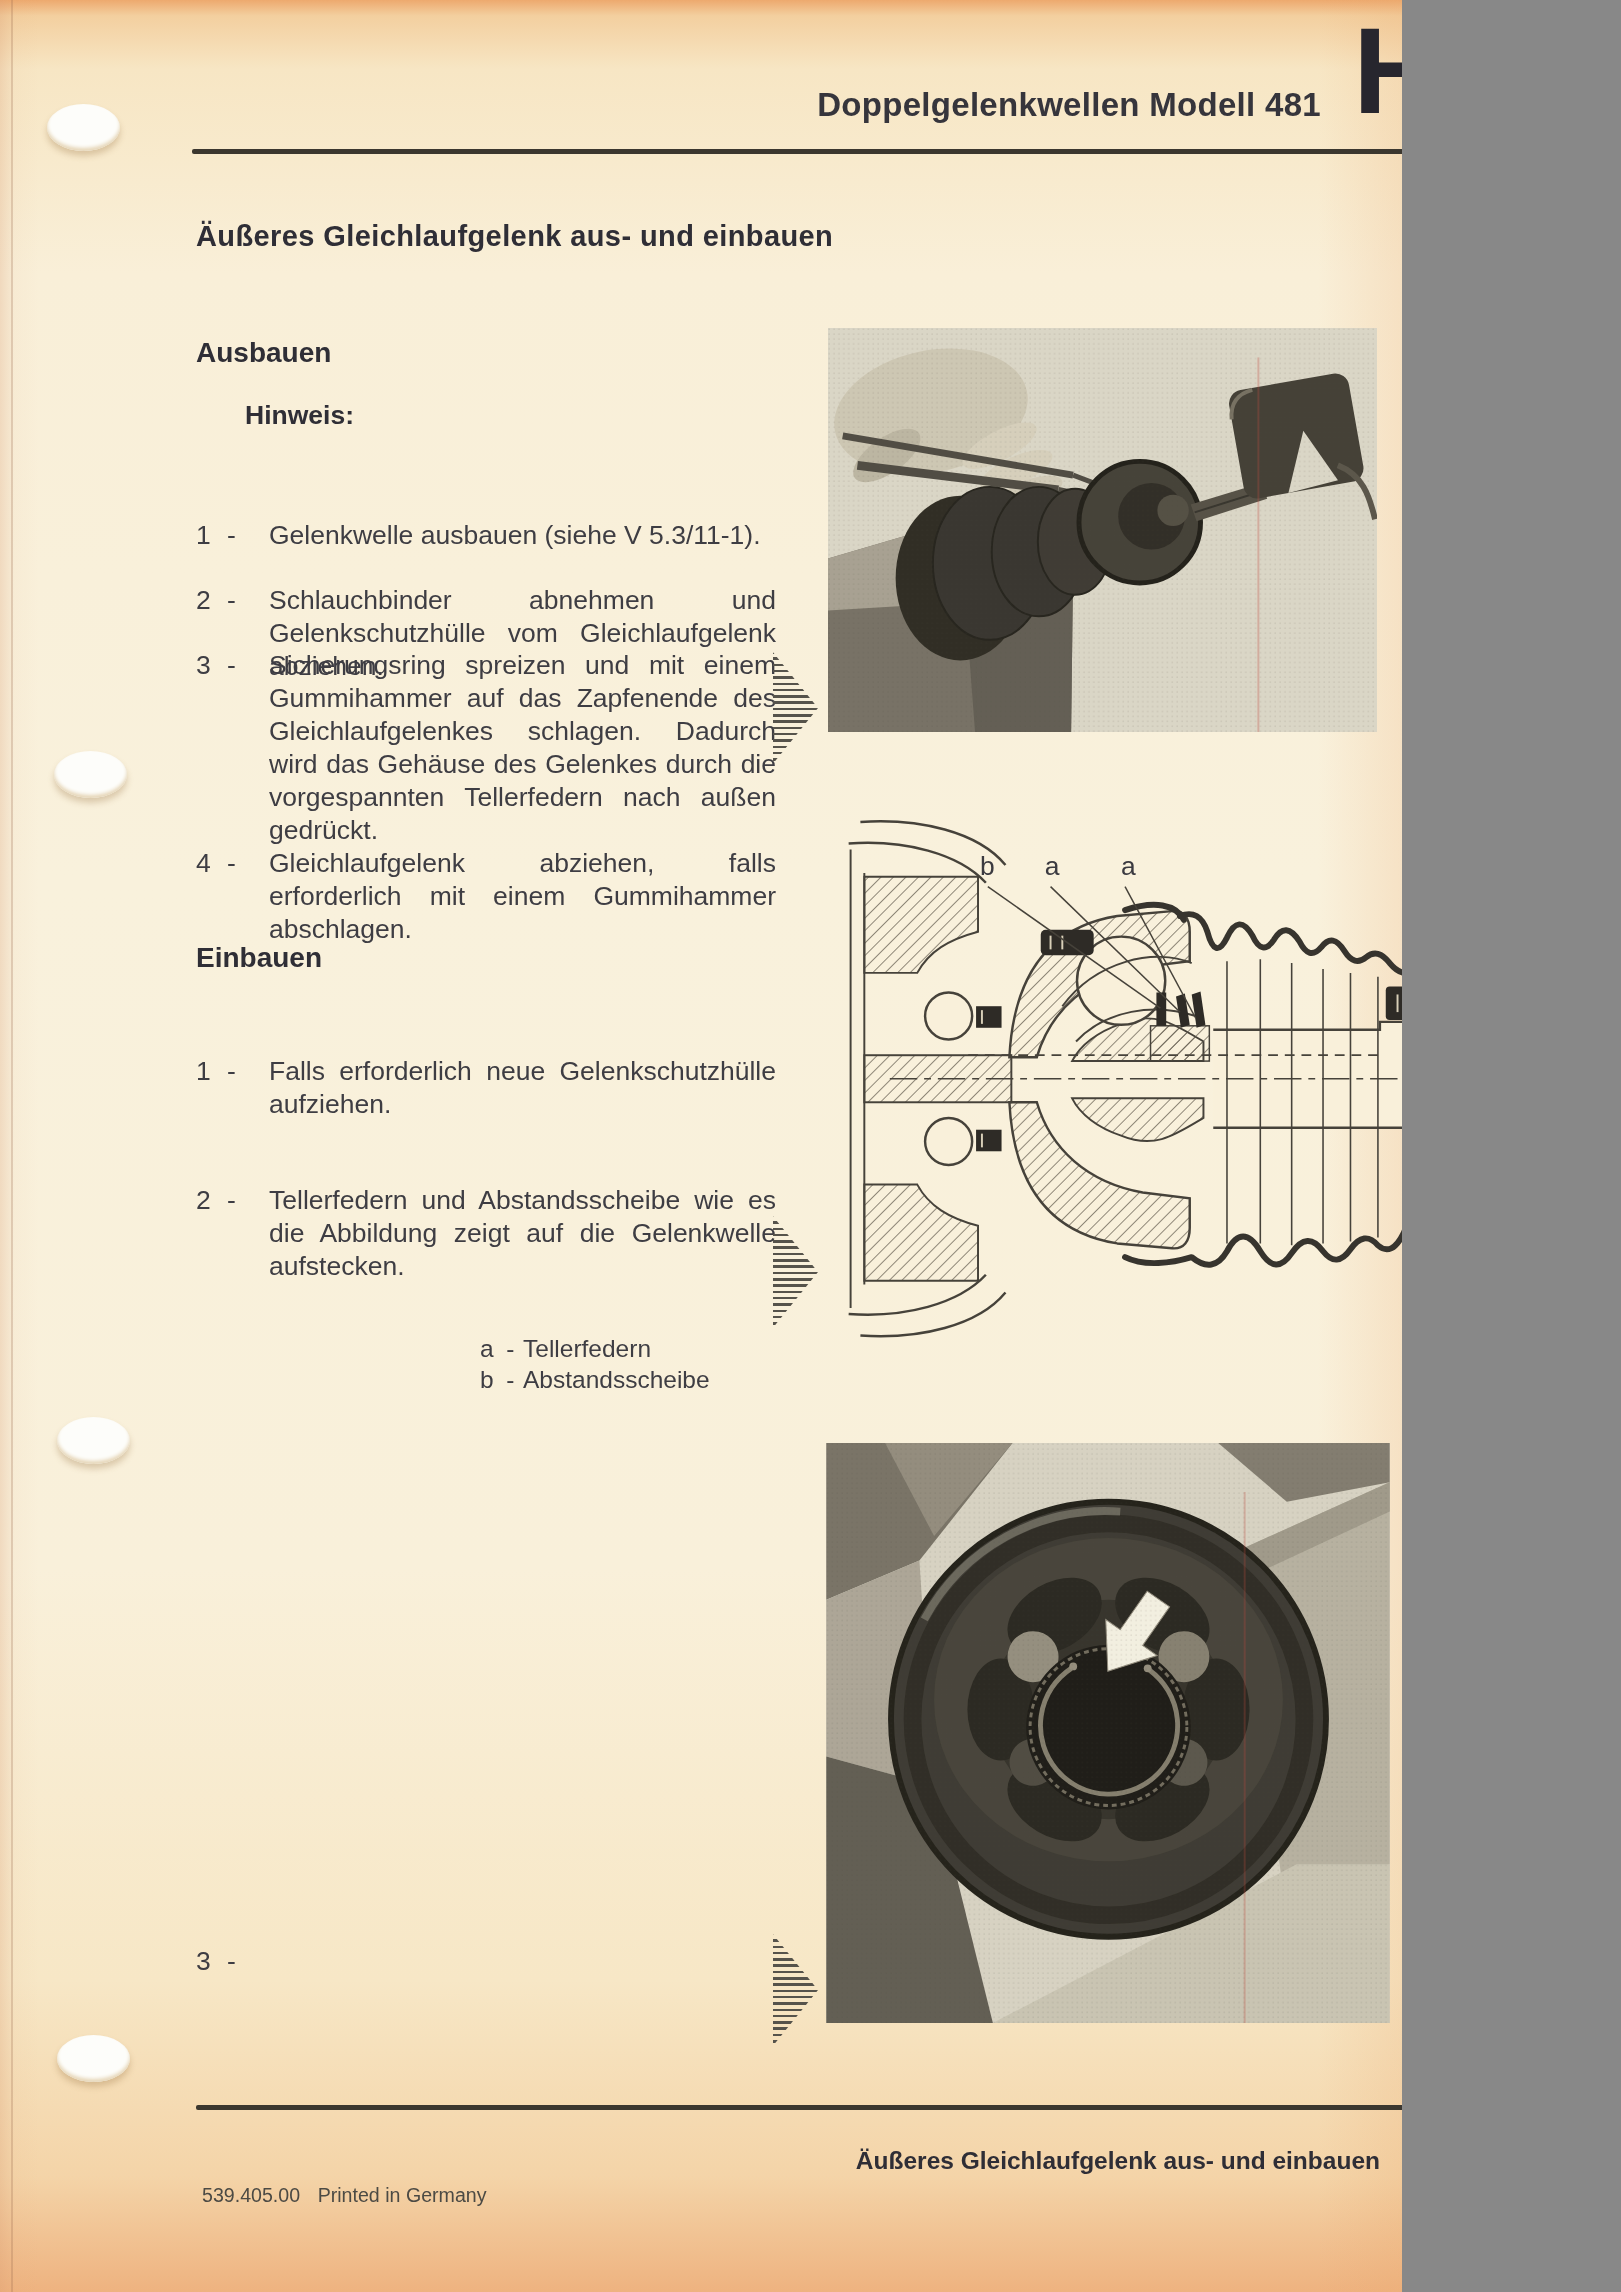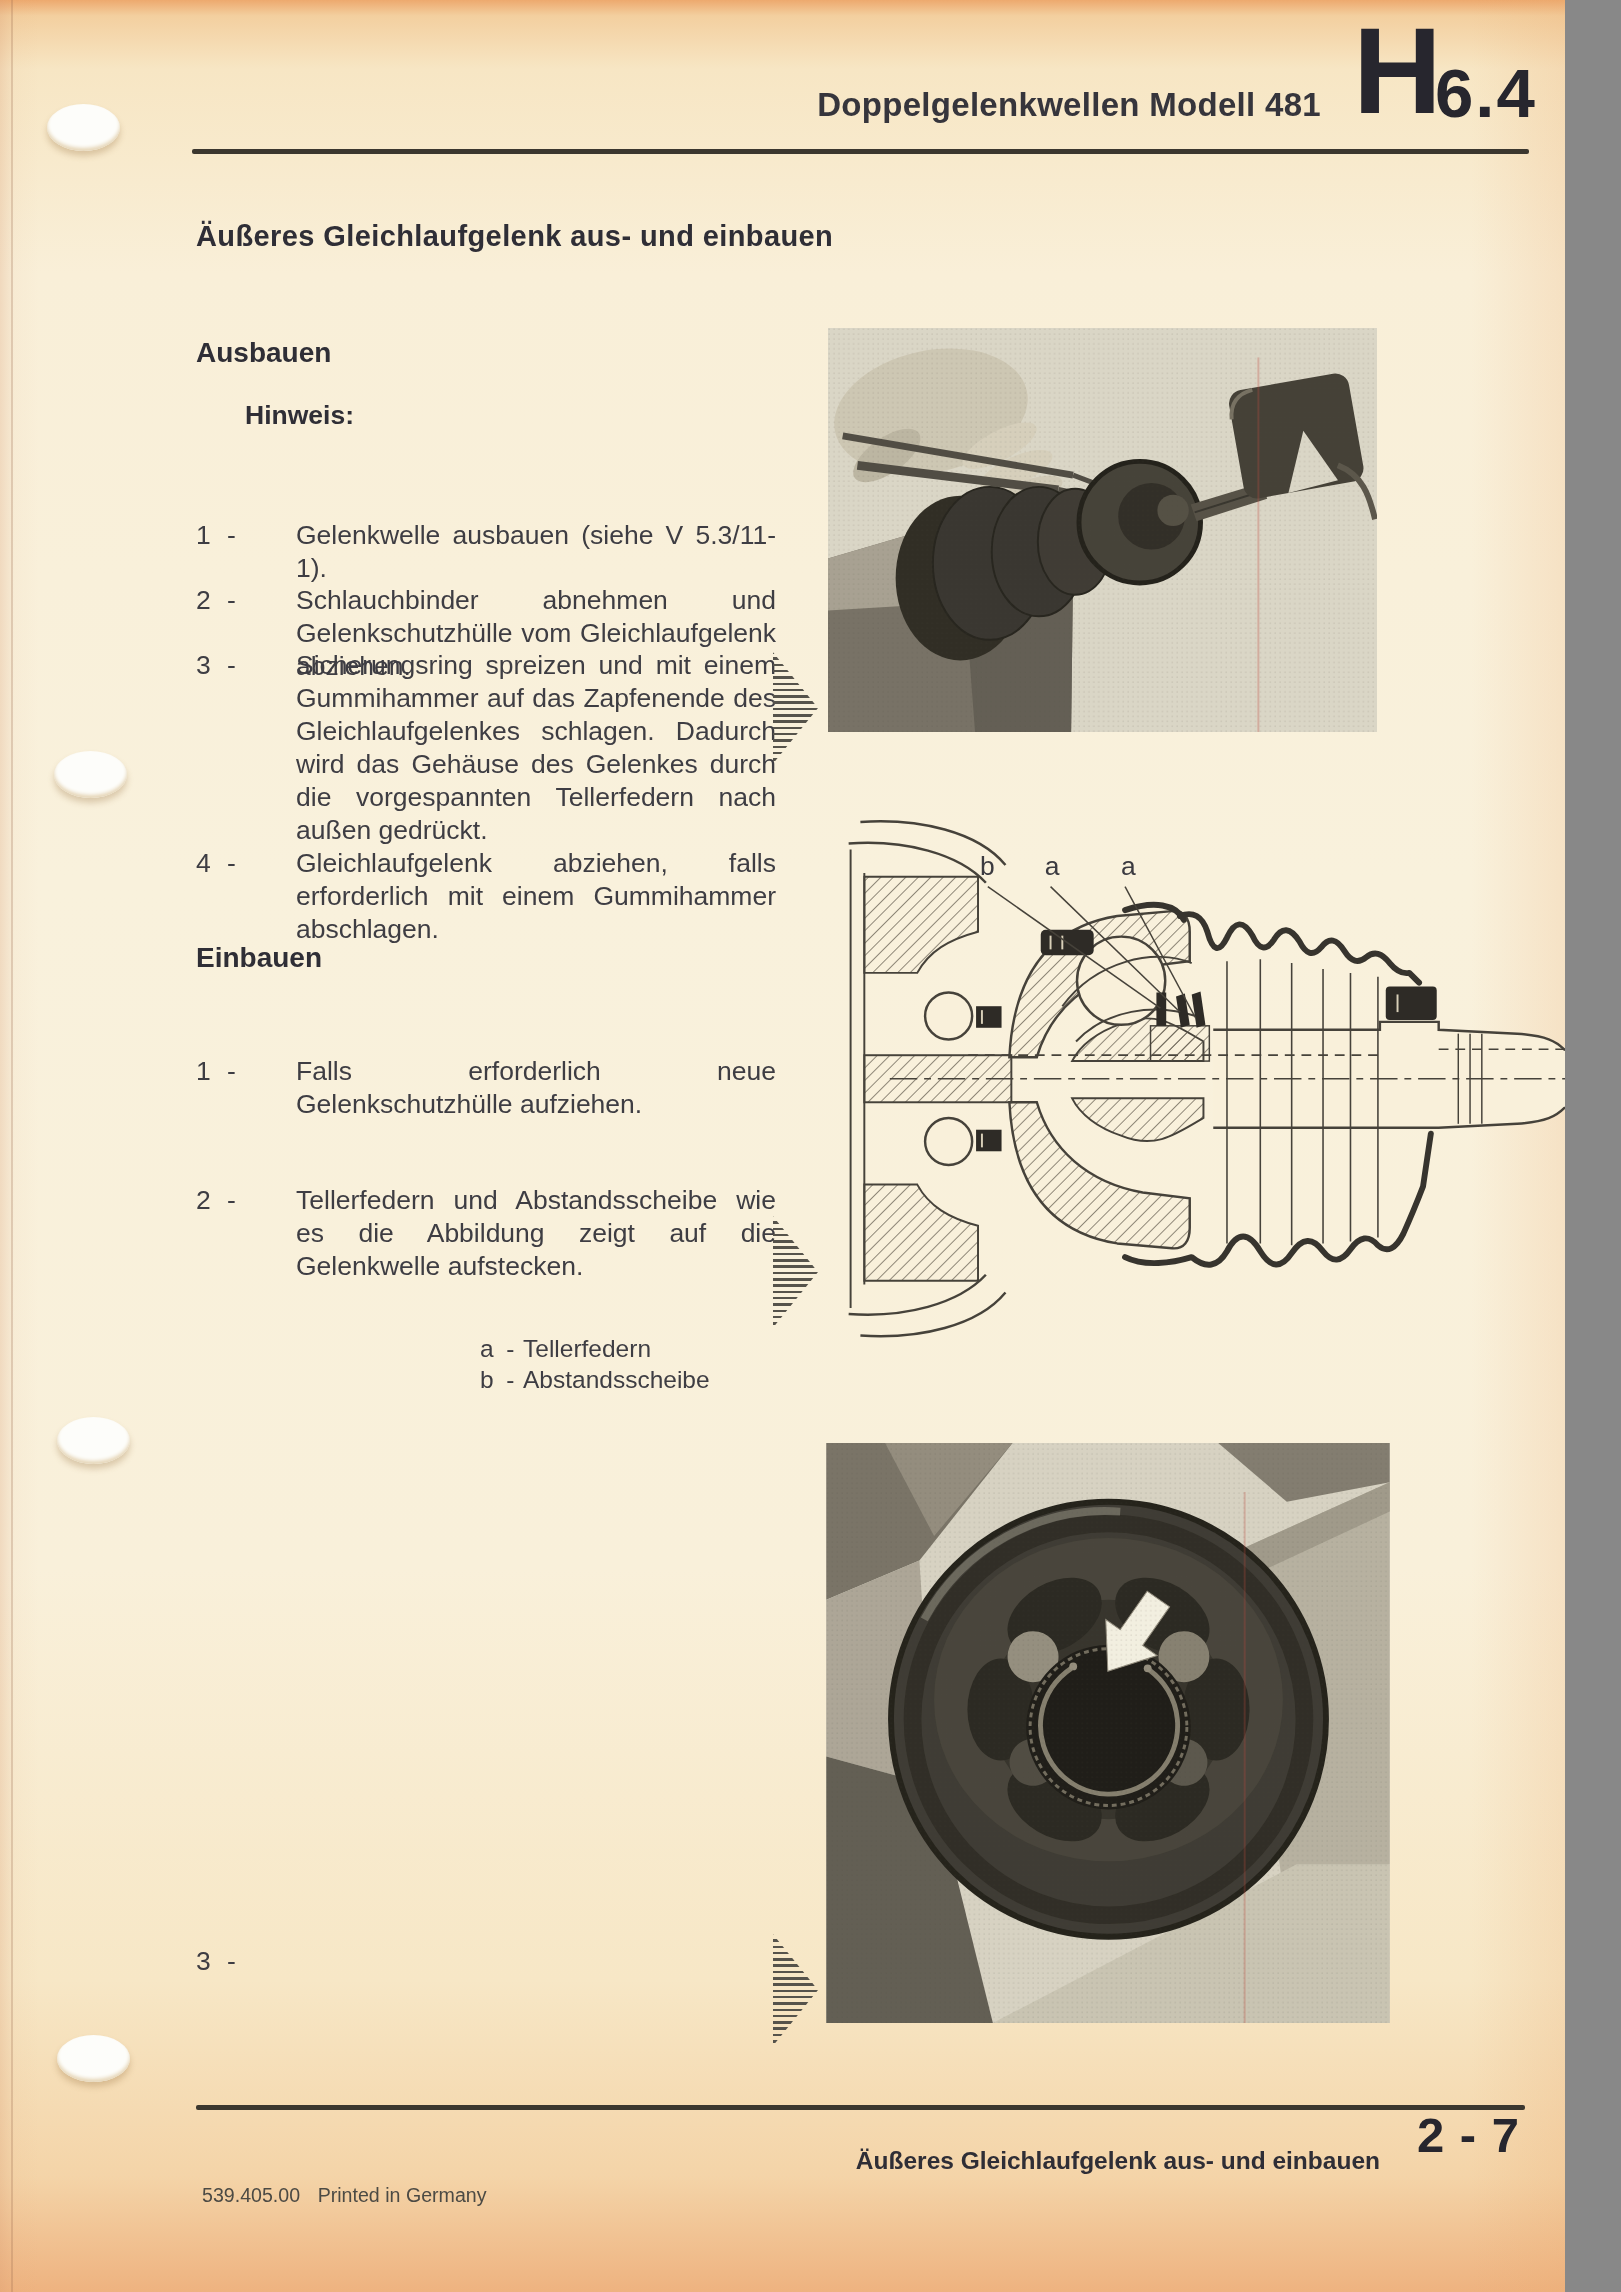--- a/index.html
+++ b/index.html
@@ -1,17 +1,17 @@
 <!DOCTYPE html>
 <html lang="de"><head>
 <meta charset="utf-8">
 <style>
   html,body{margin:0;padding:0;background:#888;}
   .page{
-    position:relative;width:1565px;height:2293px;overflow:hidden;
+    position:relative;width:1402px;height:2293px;overflow:hidden;
     font-family:"Liberation Sans","DejaVu Sans",sans-serif;color:#3e3d43;
     background:linear-gradient(180deg,
       #eda96e 0px,#f3cf9f 15.7px,#f7e6c4 69px,#f9efd8 274px,
       #f9f1dc 882px,#f9f0da 1568px,#f7e7c6 1980px,#f4d4a8 2176px,#eeb27f 2293px);
   }
   .page::before{ 
     content:"";position:absolute;inset:0;pointer-events:none;
     background:linear-gradient(90deg,rgba(214,150,110,.25) 0,rgba(214,150,110,.05) 13.7px,rgba(0,0,0,0) 39px,rgba(0,0,0,0) 94%,rgba(233,166,106,.20) 100%);
   }
   .page::after{content:"";position:absolute;top:0;bottom:0;left:10.8px;width:2px;background:rgba(150,105,75,.25);}
@@ -25,21 +25,21 @@
   .rule{position:absolute;background:#3b372f;height:4.9px;border-radius:2px;}
   .rule.hdr{left:192px;top:149px;width:1337px;}
   .rule.ftr{left:196px;top:2105px;width:1329px;}
   
   .page-title{position:absolute;left:196px;top:220px;font-size:29px;font-weight:700;color:#2f2e36;letter-spacing:0.4px;}
   .sec-head{position:absolute;left:196px;font-size:28px;font-weight:700;color:#2f2e36;}
   .note-label{position:absolute;left:245px;top:380px;font-size:26.5px;font-weight:700;color:#2f2e36;margin-top:20px;}
   .note-text{position:absolute;left:245px;top:416px;width:529px;font-size:26.5px;line-height:33px;text-align:justify;}
   .step{position:absolute;left:196px;width:580px;font-size:26.5px;line-height:33px;}
   .step .pfx{position:absolute;left:0;top:0;word-spacing:8.8px;}
-  .step .stx{margin-left:100px;text-align:justify;}
+  .step .stx{margin-left:73px;text-align:justify;}
   .legend{position:absolute;left:480px;top:1333px;font-size:24.5px;line-height:31px;}
   .legend .row{white-space:nowrap;}
   .legend .pfx{display:inline-block;width:43px;word-spacing:5.9px;}
   
   .ptr{position:absolute;left:773px;width:45px;height:114px;
     background:repeating-linear-gradient(180deg,#56534b 0 2.5px,rgba(0,0,0,0) 2.5px 6.3px);
     clip-path:polygon(0 1%,100% 50%,0 99%);}
   
   .fig{position:absolute;}
   

